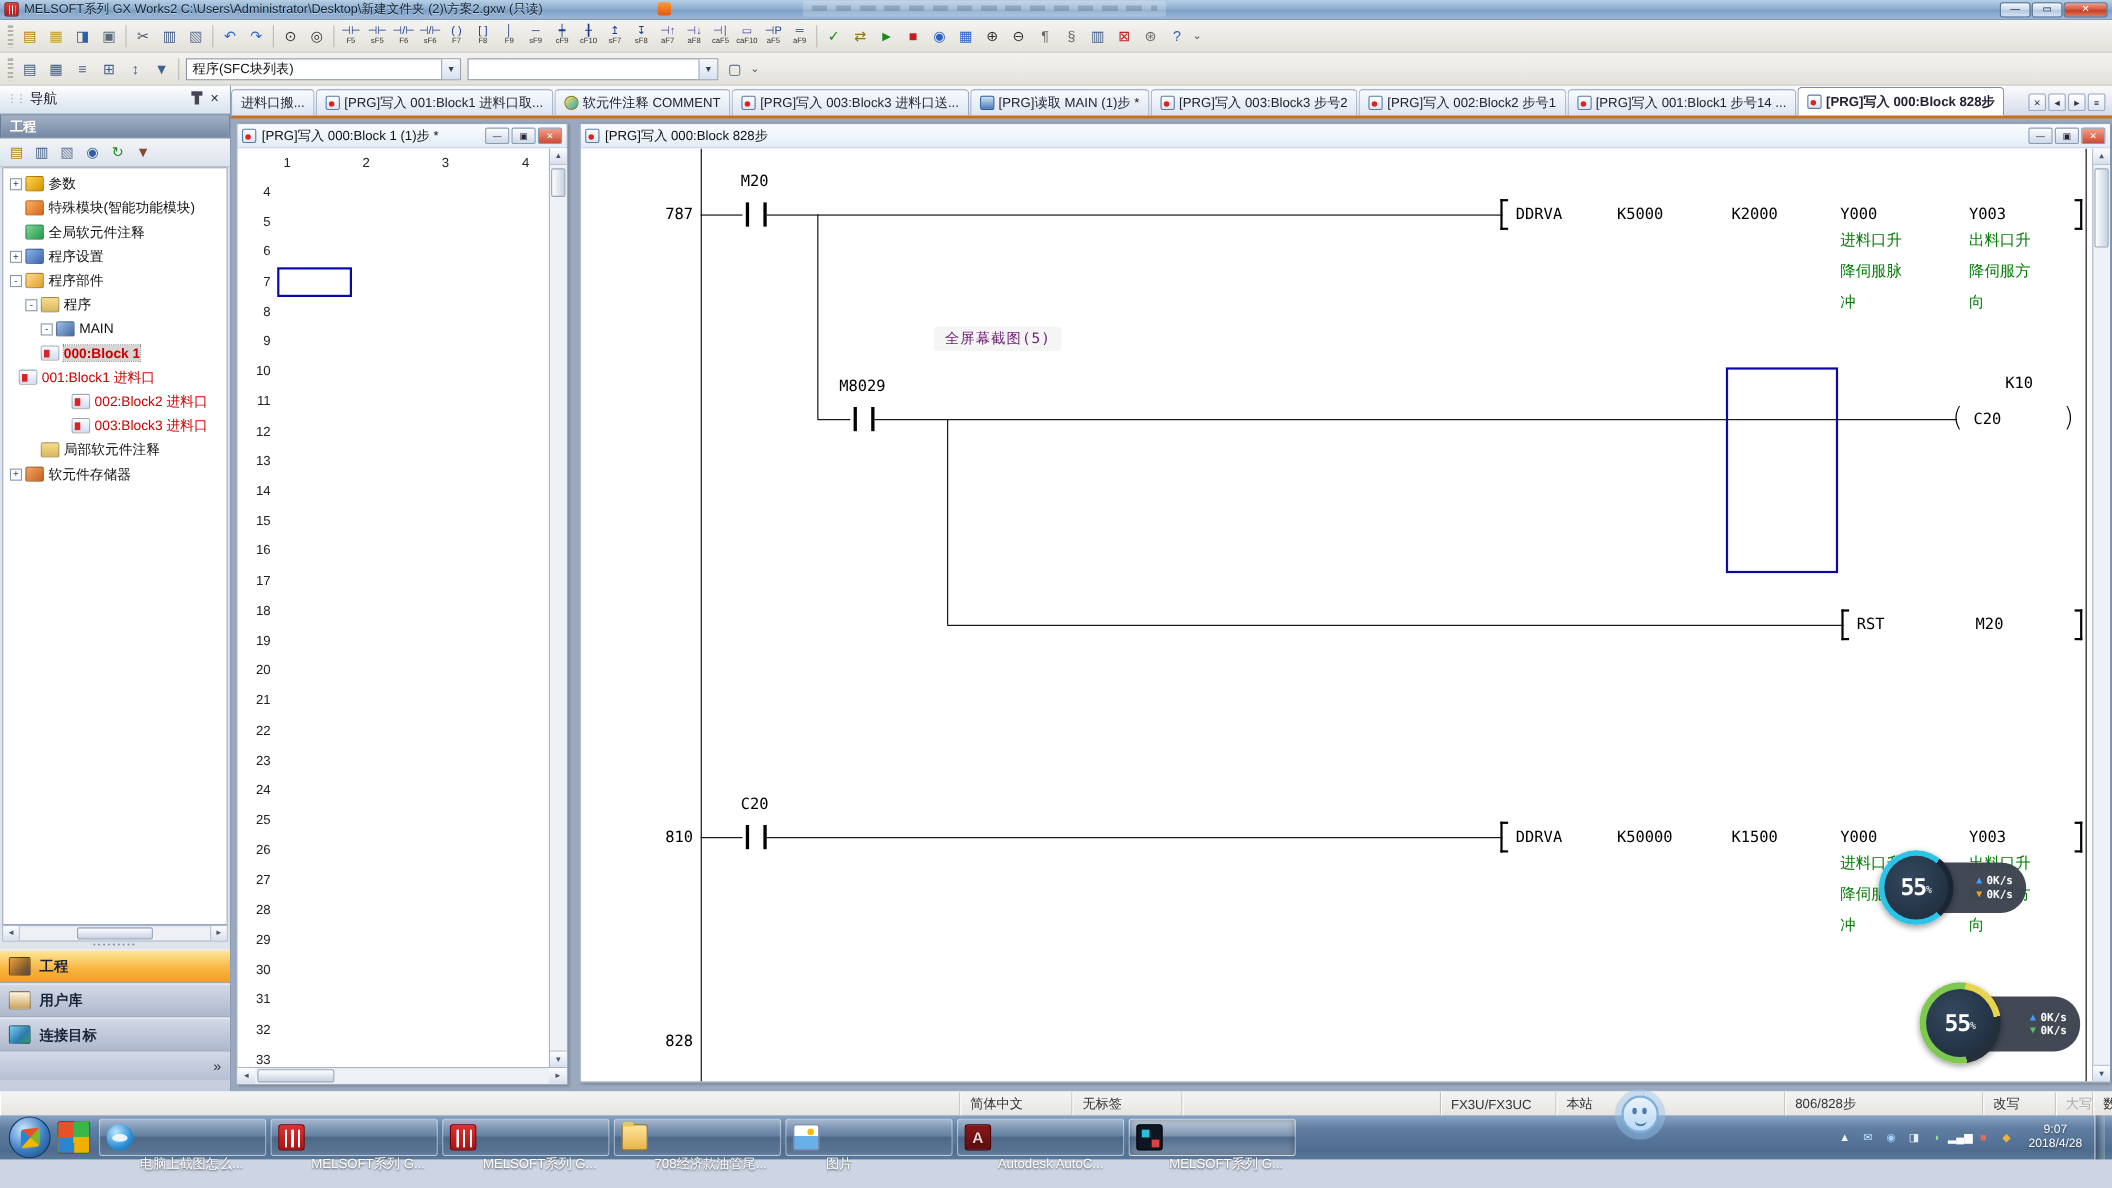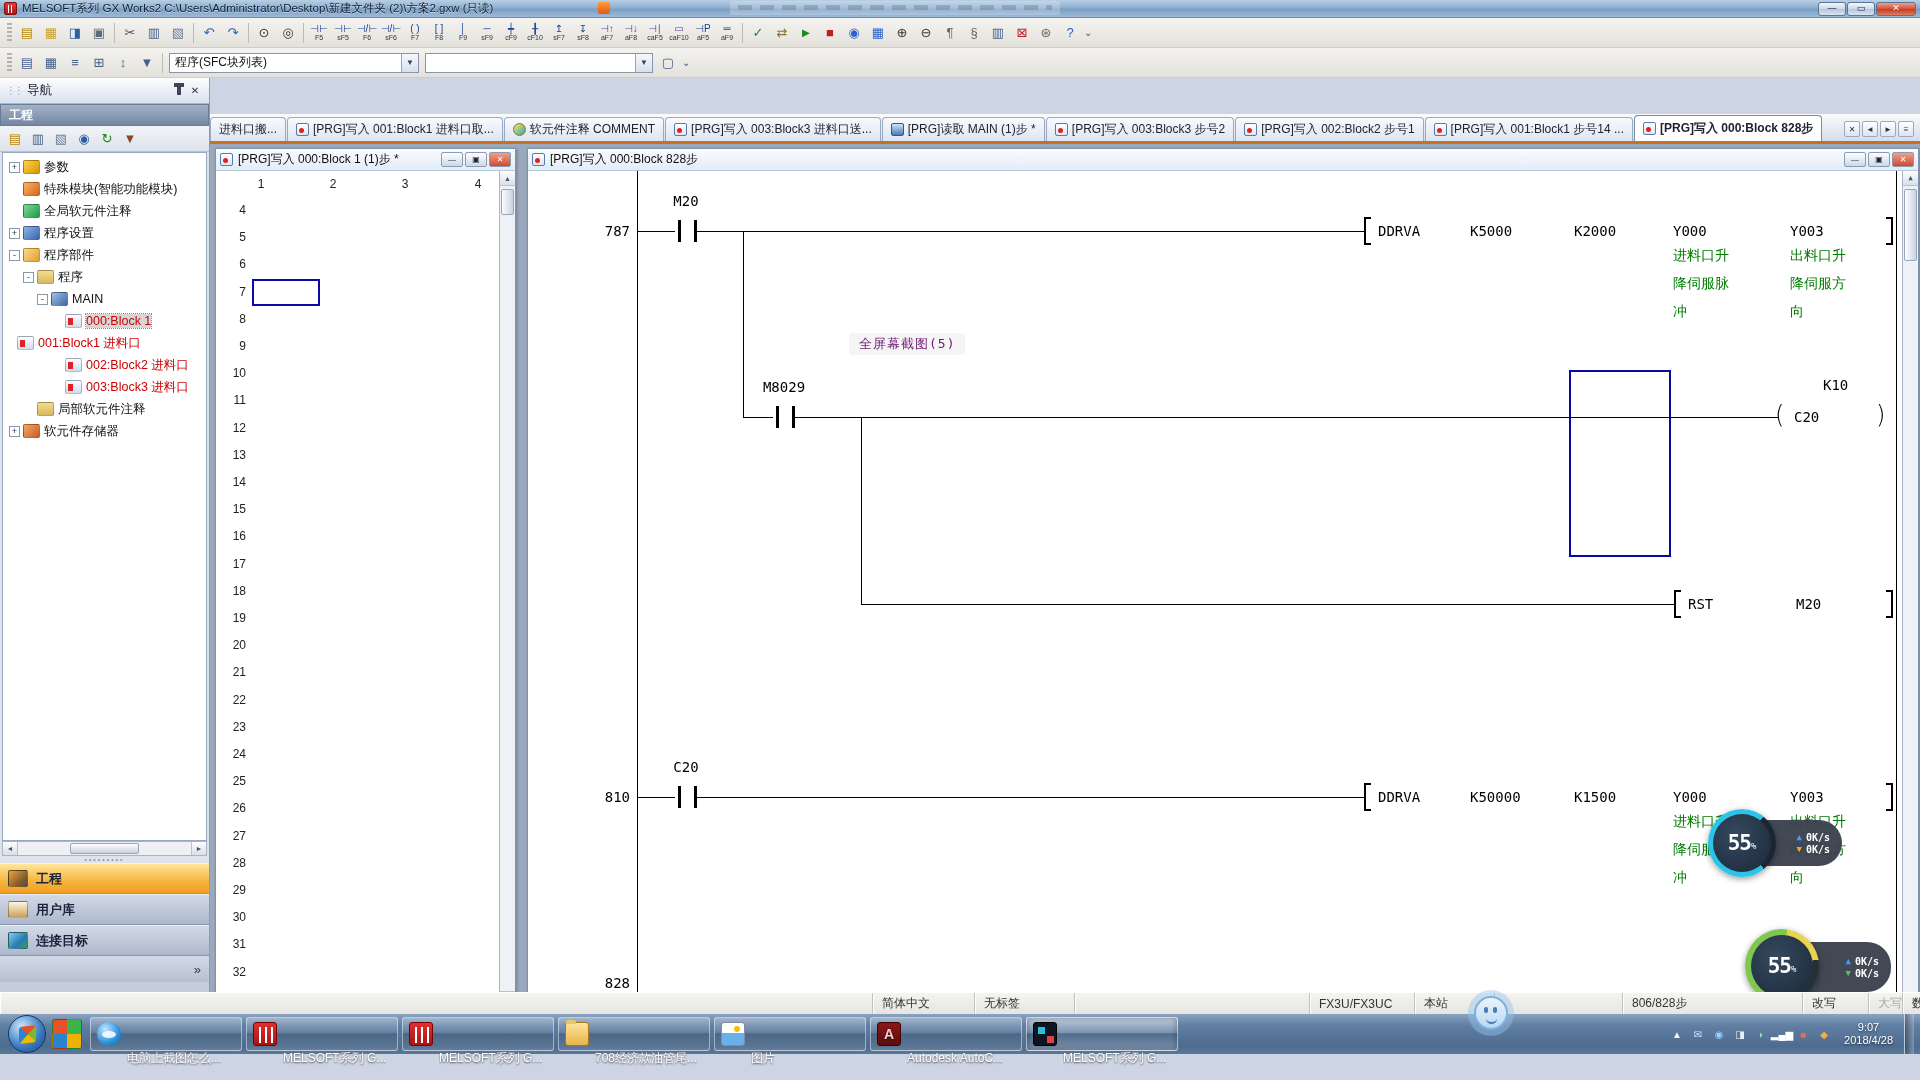--- a/index.html
+++ b/index.html
@@ -80,21 +80,21 @@
 .navbtn { height:31px; display:flex; align-items:center; padding:0 8px; gap:8px; font-size:13px; font-weight:bold; color:#1a2438; background:linear-gradient(#d3d9e6,#aeb8cd); border-top:1px solid #eef1f6; border-bottom:1px solid #8a96ad; cursor:default;}
 .navbtn.active { background:linear-gradient(#ffe79a,#f6b33d 60%,#f0a022); }
 .nbico { width:20px; height:17px; border-radius:2px; border:1px solid rgba(0,0,0,.3); flex:none;}
 .nb-0 { background:linear-gradient(135deg,#f0a040,#7f5a2a 70%,#44506a); }
 .nb-1 { background:linear-gradient(#fdf6e0,#caa25a); }
 .nb-2 { background:linear-gradient(135deg,#7fd0f0,#2a7ab0 60%,#3aa050); }
 .dock-chev { flex:0 0 26px; display:flex; align-items:center; justify-content:flex-end; padding:0 8px; color:#334; font-size:13px; background:linear-gradient(#d3d9e6,#b6c0d2); }
 .dock-fill { flex:0 0 10px; background:#c6cddc; }
 
 
-.rightcol { flex:1; display:flex; flex-direction:column; min-width:0;margin-top:36px;}
+.rightcol { flex:1; display:flex; flex-direction:column; min-width:0;}
 .tabstrip { height:30px; background:linear-gradient(#fbfbfc,#d5dcea); border-bottom:3px solid #c87020; display:flex; align-items:flex-end; padding:2px 2px 0 0; }
 .tabs { display:flex; align-items:flex-end; overflow:hidden; flex:1; }
 .tab { height:24px; display:flex; align-items:center; gap:4px; padding:0 8px; font-size:12px; color:#223; background:linear-gradient(#f8fafd,#dde5f2); border:1px solid #9aaac2; border-bottom:none; border-radius:4px 4px 0 0; margin-right:1px; white-space:nowrap; cursor:default; flex:none;}
 .tab.active { background:#fff; font-weight:bold; height:26px; border-color:#7a8ca8; }
 .tabi { width:13px; height:13px; flex:none; border-radius:2px; }
 .tabi-ladder-write-tab-icon { background:linear-gradient(#ffffff,#dce6f4); border:1px solid #5a7aa8; position:relative; }
 .tabi-ladder-write-tab-icon::after { content:""; position:absolute; left:2px; top:4px; width:5px; height:5px; background:#d22; border-radius:50%;}
 .tabi-comment-tab-icon { background:linear-gradient(135deg,#ffe066,#2aa8b8); border:1px solid #8a7a20; border-radius:50%;}
 .tabi-ladder-read-tab-icon { background:linear-gradient(#cfe4f8,#4a7ab8); border:1px solid #2a5a98; }
 .tabctl { display:flex; align-items:center; gap:2px; padding:0 4px 4px 4px; }
@@ -465,21 +465,21 @@
           <div class="trow" style="padding-left: 20px;">
             <span class="texp">-</span>
             <span class="ticon ti-folder"></span>
             <span class="tlabel">程序</span>
           </div>
           <div class="trow" style="padding-left: 34px;">
             <span class="texp">-</span>
             <span class="ticon ti-main"></span>
             <span class="tlabel">MAIN</span>
           </div>
-          <div class="trow sel" style="padding-left: 48px;">
+          <div class="trow sel" style="padding-left: 20px; font-weight: bold;">
             <span class="texp none"></span>
             <span class="ticon ti-block"></span>
             <span class="tlabel red">000:Block 1</span>
           </div>
           <div class="trow" style="">
             <span class="texp none"></span>
             <span class="ticon ti-block"></span>
             <span class="tlabel red">001:Block1 进料口</span>
           </div>
           <div class="trow" style="padding-left: 48px;">

